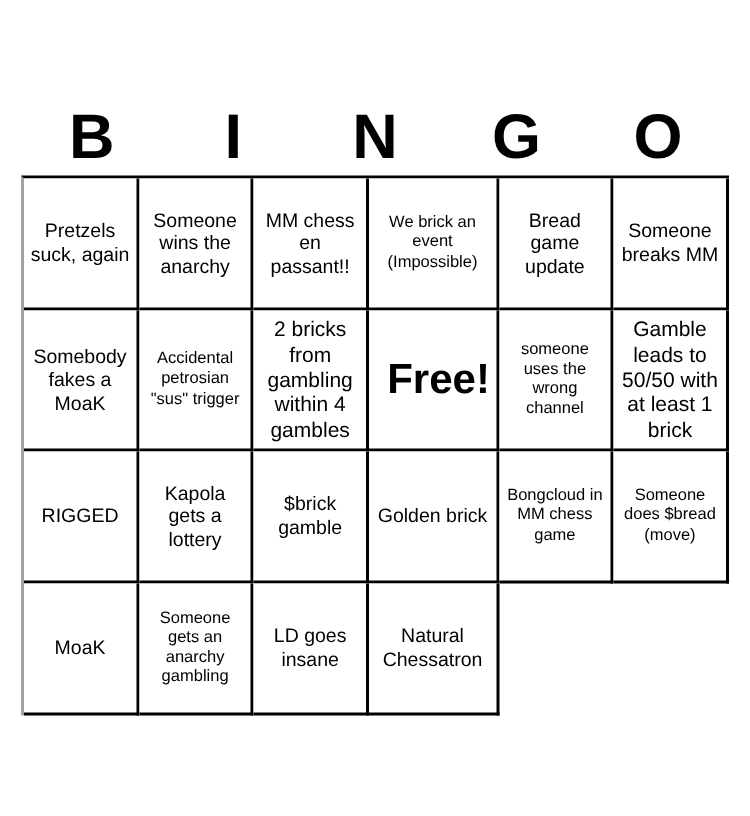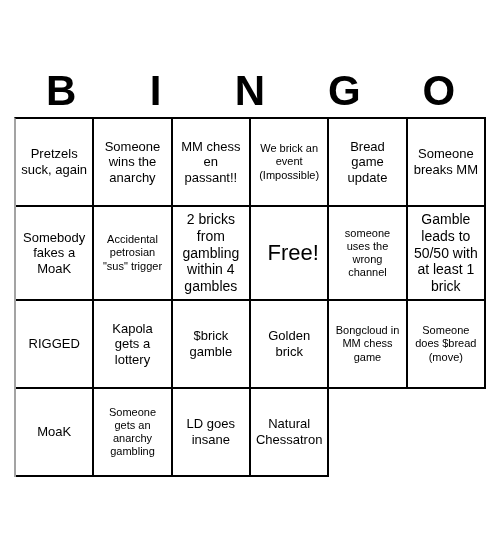--- a/index.html
+++ b/index.html
@@ -43,22 +43,22 @@
       align-items: center;
       justify-content: center;
       padding: 4px;
       text-align: center;
       font-size: 13px;
       line-height: 1.2;
       color: #000;
       background: #fff;
     }
     .bingo-cell.free {
-      font-size: 22px;
-      font-weight: normal;
+      font-size: 28px;
+      font-weight: bold;
       padding-left: 12px;
     }
     .bingo-cell.small-text {
       font-size: 11px;
     }
     .bingo-cell.tiny-text {
       font-size: 14px;
     }
   </style>
 </head>

